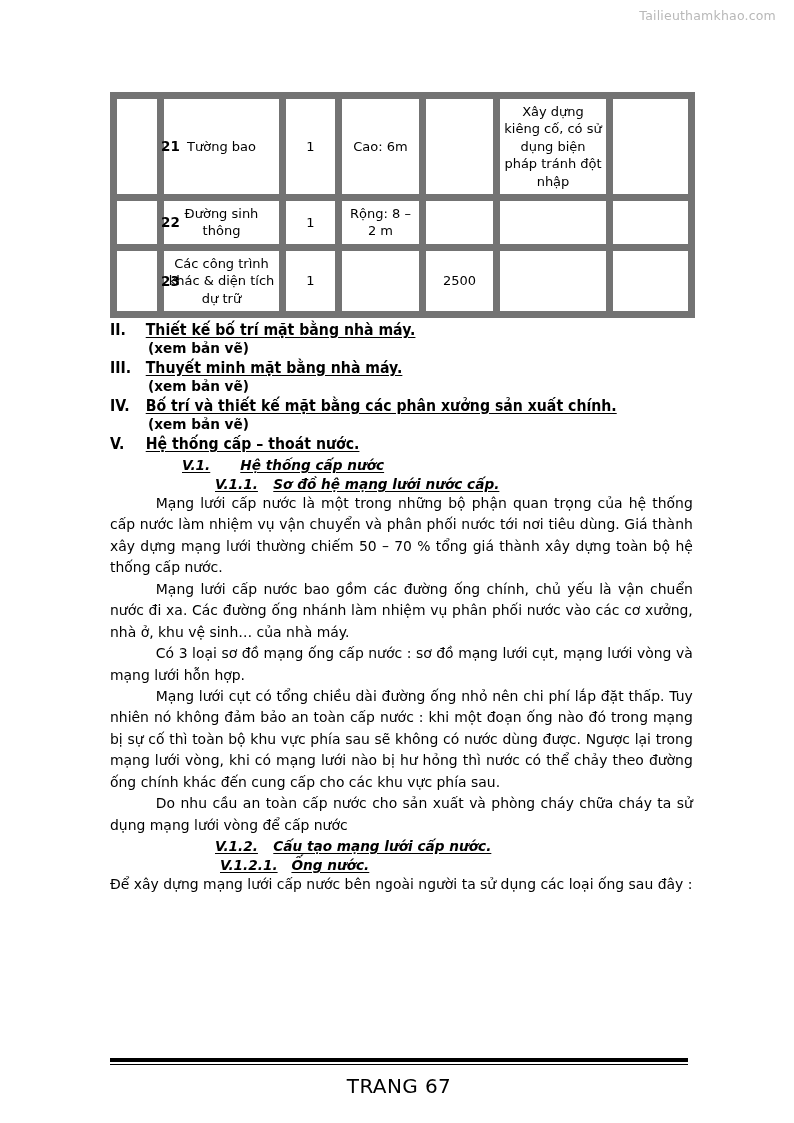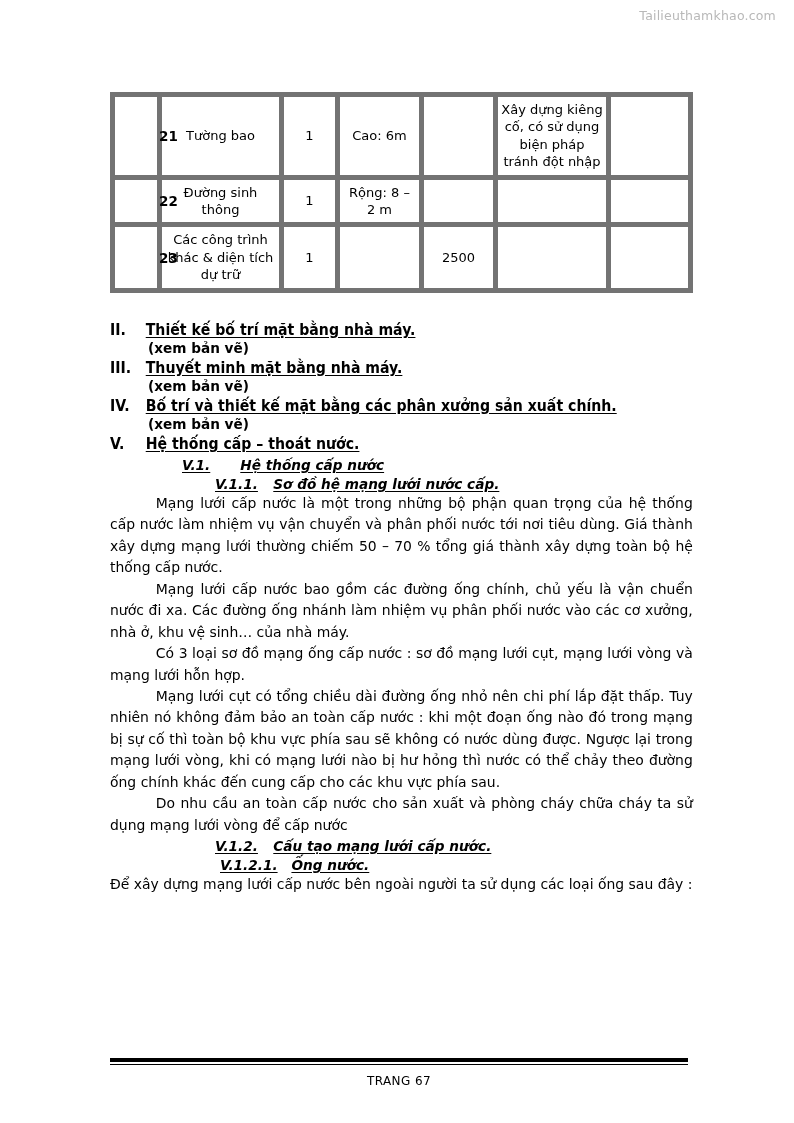--- a/index.html
+++ b/index.html
@@ -72,21 +72,21 @@
   
   .spec-table {
     position: absolute;
     left: 110px;
     top: 92px;
     border-collapse: collapse;
     table-layout: fixed;
     width: 578px;
   }
   .spec-table td {
-    border: 5px solid #737373;
+    border: 7px solid #737373;
     font-family: "DejaVu Sans", sans-serif;
     font-size: 13px;
     line-height: 1.34;
     text-align: center;
     vertical-align: middle;
     padding: 4px 3px;
   }
   .spec-table td.idx {
     font-weight: bold;
     font-size: 13.5px;
@@ -209,21 +209,21 @@
   }
   .footer-rule-thin {
     margin-top: 2px;
     height: 1px;
     background: #000;
   }
   .footer-text {
     margin-top: 9px;
     text-align: center;
     font-family: "DejaVu Sans", sans-serif;
-    font-size: 12px;
+    font-size: 20px;
     letter-spacing: 0.4px;
   }
 </style>
 </head>
 <body>
 
 <div class="page">
 
   <div class="watermark">Tailieuthamkhao.com</div>
 

